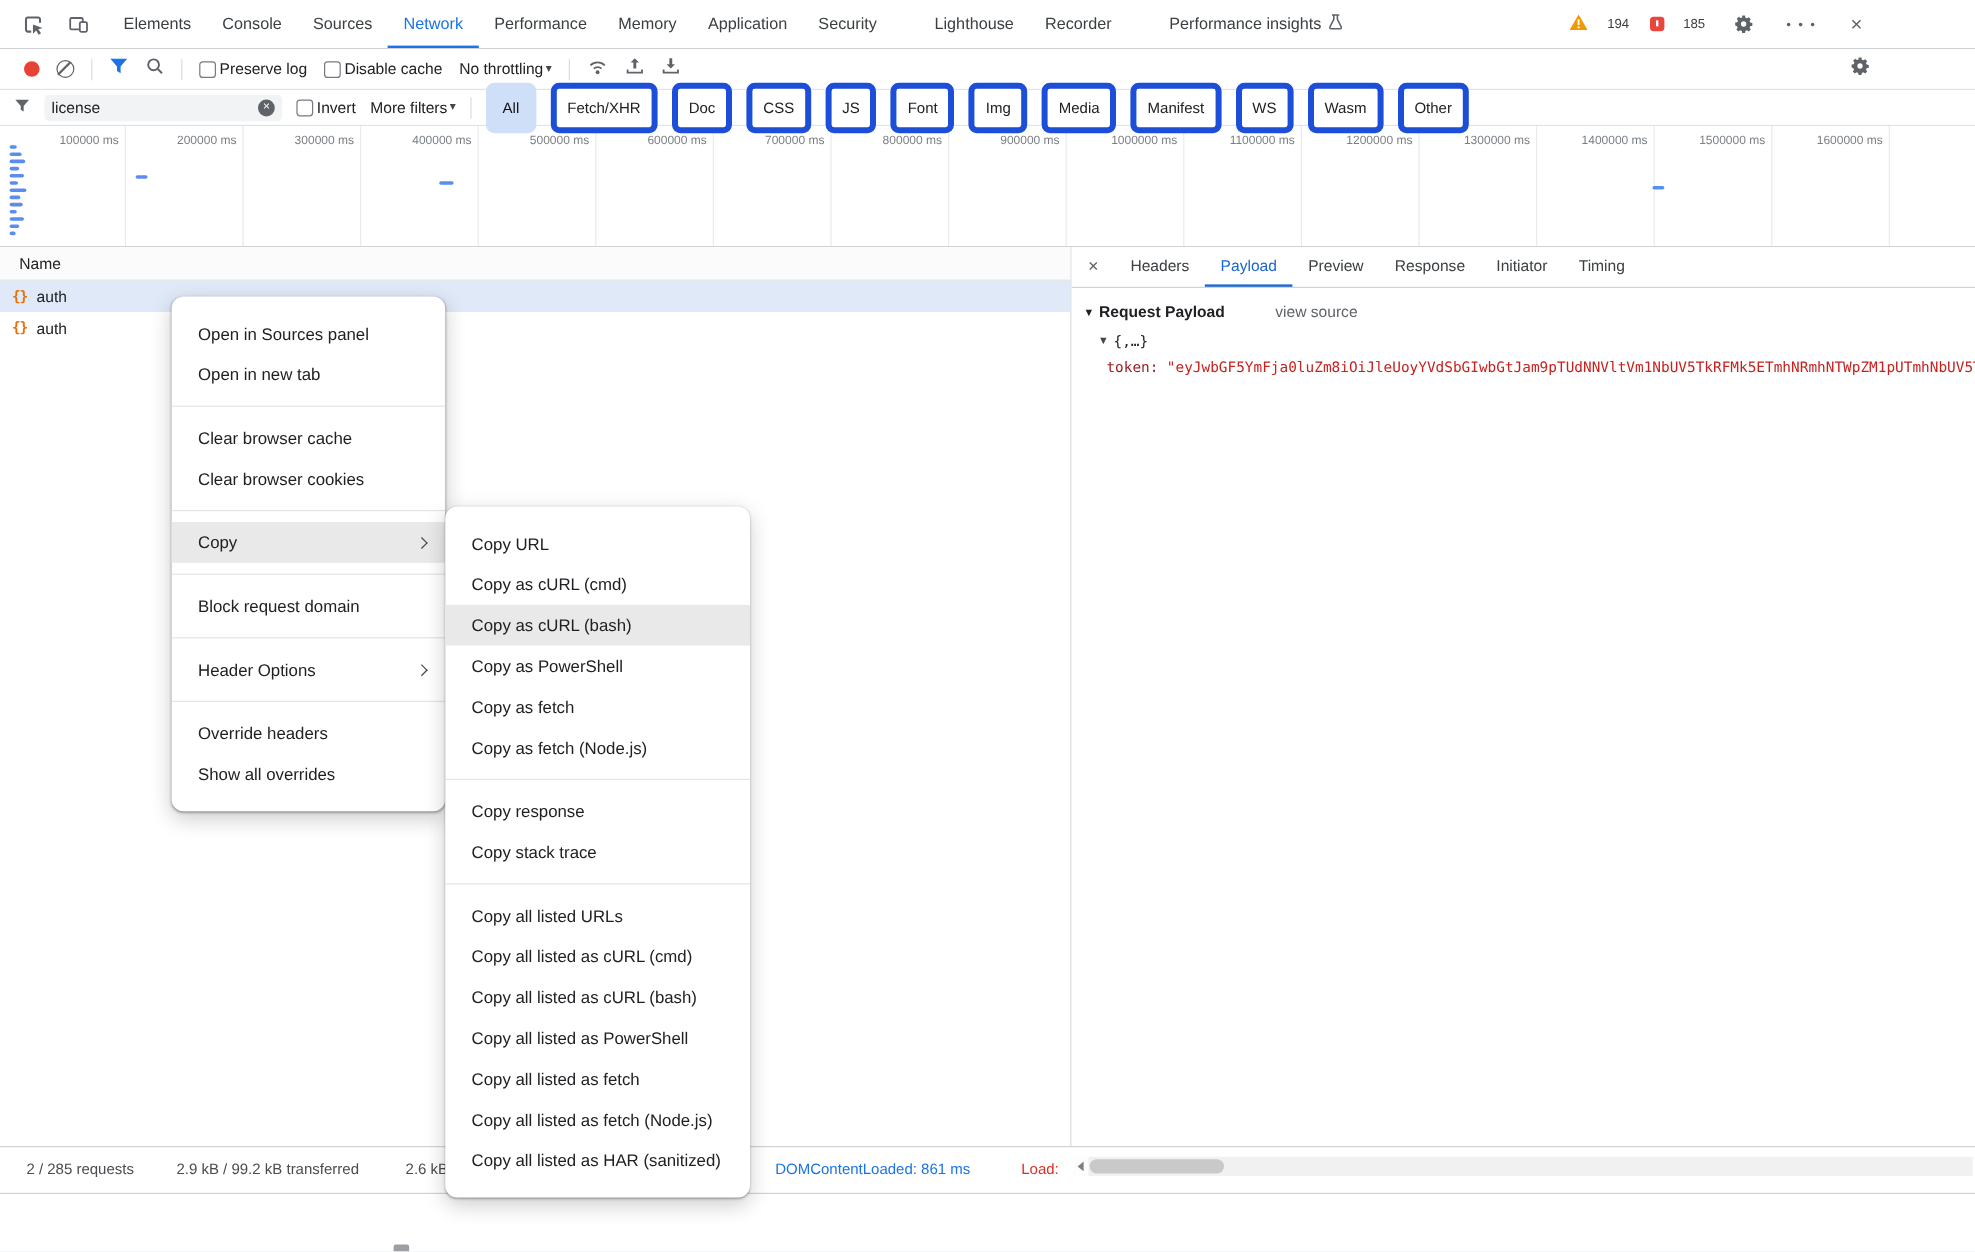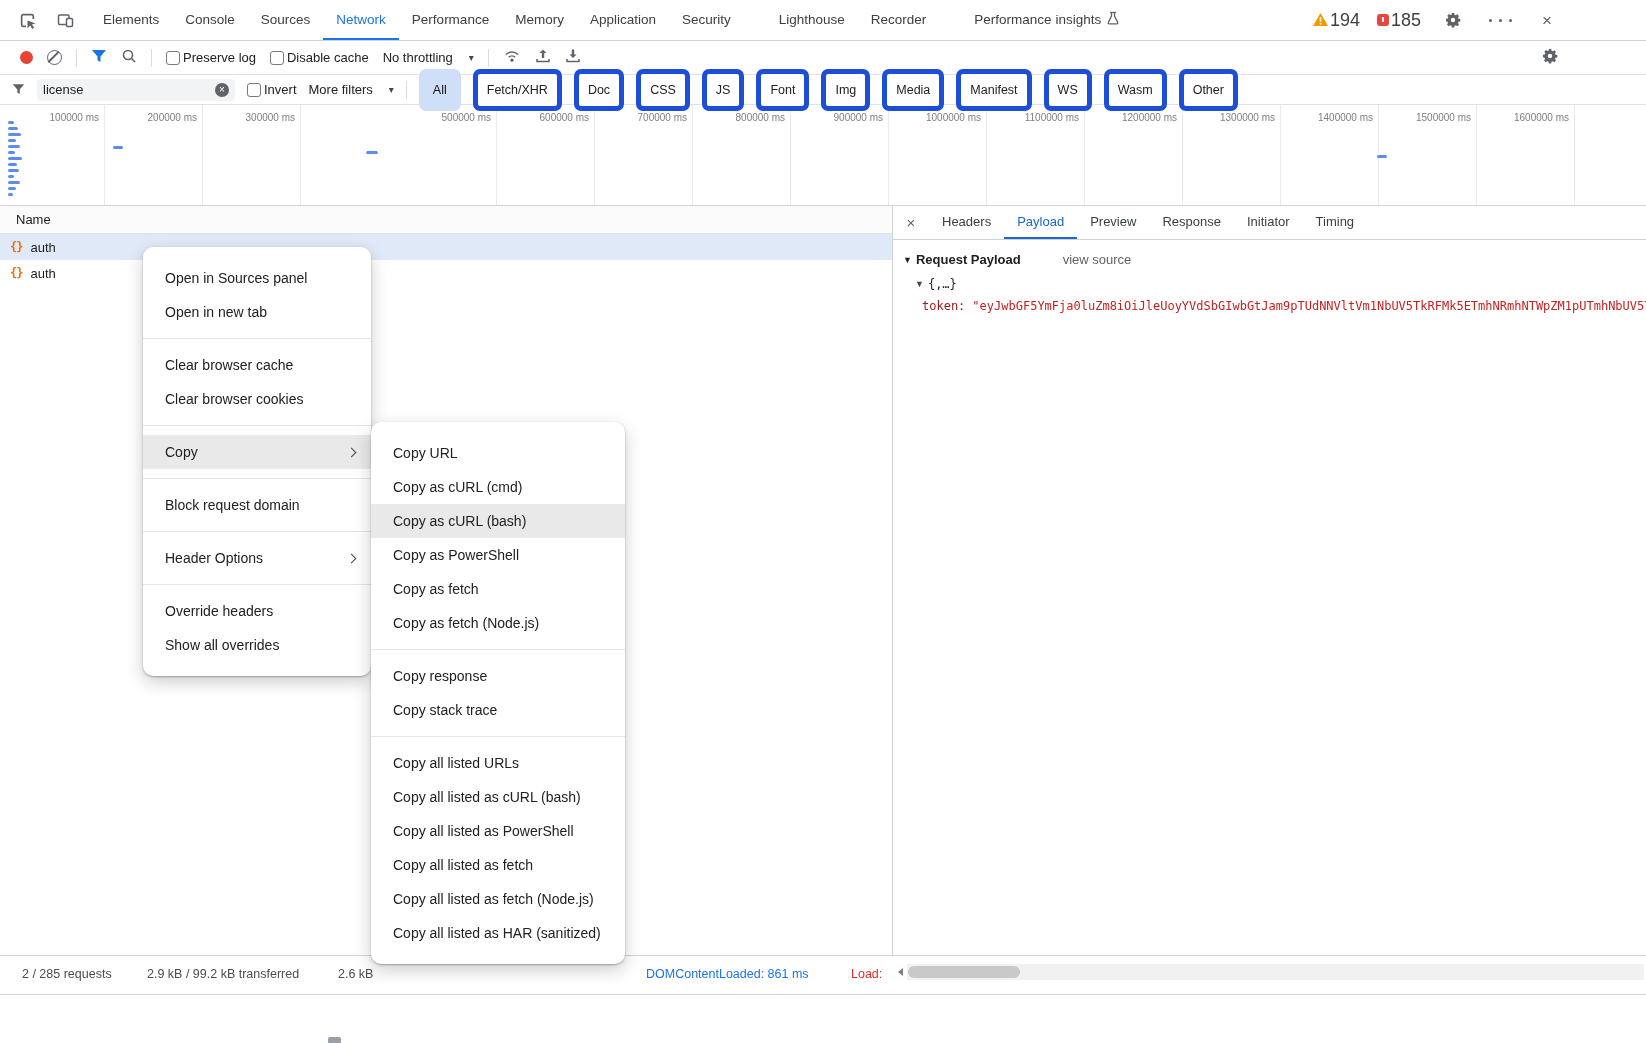--- a/index.html
+++ b/index.html
@@ -7,35 +7,35 @@
 .devtools{position:relative;width:1646px;height:1043px;background:#fff;overflow:hidden;color:#202124}
 
 
 .tabbar{position:absolute;top:0;left:0;right:0;height:41px;display:flex;align-items:stretch;border-bottom:1px solid #d0d3d6;background:#fff;z-index:2}
 .tb-icons{display:flex;align-items:center;gap:8px;padding:0 10px 0 12px}
 .tb-icon{width:30px;height:28px;display:flex;align-items:center;justify-content:center;border-radius:4px}
 .tab{display:flex;align-items:center;gap:6px;padding:0 13px;font-size:13.5px;color:#3c4043;border-bottom:2.5px solid transparent;white-space:nowrap;cursor:default}
 .tab.active{color:#1a73e8;border-bottom-color:#1a73e8}
 .tab.gap{margin-left:22px}
 .tabbar-right{margin-left:auto;display:flex;align-items:center;gap:17px;padding-right:84px}
-.badge-group{display:flex;align-items:center;gap:2px;font-size:18px;color:#3c4043}
+.badge-group{display:flex;align-items:center;gap:16px;font-size:11px;color:#3c4043}
 .issues-icon{width:12px;height:12px;border-radius:3px;background:#e8453c;position:relative}
 .issues-icon::after{content:"";position:absolute;left:5px;top:2.5px;width:2px;height:5px;background:#fff}
 .close-x{font-size:17px;color:#5f6368;line-height:1}
 .kebab i{display:block;width:3px;height:3px;border-radius:50%;background:#5f6368;margin:1.6px auto}
 
 
 .toolbar{position:absolute;top:41px;left:0;right:0;height:34px;display:flex;align-items:center;gap:14px;padding-left:20px;border-bottom:1px solid #e0e3e6;background:#fff;z-index:2}
 .record-dot{width:13px;height:13px;border-radius:50%;background:#e94235}
 .icon-clear{width:15px;height:15px;border:1.8px solid #5f6368;border-radius:50%;position:relative}
 .icon-clear::after{content:"";position:absolute;left:-2px;top:5px;width:15px;height:1.8px;background:#5f6368;transform:rotate(-45deg)}
 .vsep{width:1px;height:18px;background:#dadce0}
 .chk-group{display:flex;align-items:center;gap:3px;font-size:13px;color:#202124}
 .checkbox{width:14px;height:14px;border:1.5px solid #767b80;border-radius:3px;background:#fff}
-.throttle{display:flex;align-items:center;gap:16px;font-size:13px;color:#202124}
+.throttle{display:flex;align-items:center;gap:2px;font-size:13px;color:#202124}
 .caret{font-size:10px;color:#474747}
 .toolbar-gear{margin-left:auto;margin-right:88px}
 
 
 .filterbar{position:absolute;top:75px;left:0;right:0;height:30px;display:flex;align-items:center;gap:12px;padding-left:12px;border-bottom:1px solid #e0e3e6;background:#fff;z-index:2}
 .filter-box{display:flex;align-items:center;width:198px;height:22px;background:#f1f3f4;border-radius:4px;padding:0 6px;gap:6px}
 .filter-box input{flex:1;border:0;background:transparent;outline:0;font-size:13px;font-family:inherit;color:#202124;min-width:0}
 .clear-btn{width:14px;height:14px;border-radius:50%;background:#5f6368;color:#fff;font-size:10px;line-height:14px;text-align:center;flex:none}
 .pills{display:flex;align-items:center;gap:12px}
 .pill{height:22px;display:flex;align-items:center;padding:16px 9px;border:5px solid #1d4ed8;border-radius:7px;font-size:12.5px;color:#202124;background:#fff;white-space:nowrap}
@@ -257,20 +257,23 @@
   <div class="timeline">
     <div class="tl-col" style="left:7px">
         <span class="tl-label">100000 ms</span>
       </div>
     <div class="tl-col" style="left:105px">
         <span class="tl-label">200000 ms</span>
       </div>
     <div class="tl-col" style="left:203px">
         <span class="tl-label">300000 ms</span>
       </div>
+    <div class="tl-col" style="left:301px">
+        <span class="tl-label">400000 ms</span>
+      </div>
     <div class="tl-col" style="left:399px">
         <span class="tl-label">500000 ms</span>
       </div>
     <div class="tl-col" style="left:497px">
         <span class="tl-label">600000 ms</span>
       </div>
     <div class="tl-col" style="left:595px">
         <span class="tl-label">700000 ms</span>
       </div>
     <div class="tl-col" style="left:693px">
@@ -406,20 +409,21 @@
     <div class="menu-item">Copy as cURL (cmd)</div>
     <div class="menu-item hl">Copy as cURL (bash)</div>
     <div class="menu-item">Copy as PowerShell</div>
     <div class="menu-item">Copy as fetch</div>
     <div class="menu-item">Copy as fetch (Node.js)</div>
     <div class="menu-sep"></div>
     <div class="menu-item">Copy response</div>
     <div class="menu-item">Copy stack trace</div>
     <div class="menu-sep"></div>
     <div class="menu-item">Copy all listed URLs</div>
+    <div class="menu-item">Copy all listed as cURL (cmd)</div>
     <div class="menu-item">Copy all listed as cURL (bash)</div>
     <div class="menu-item">Copy all listed as PowerShell</div>
     <div class="menu-item">Copy all listed as fetch</div>
     <div class="menu-item">Copy all listed as fetch (Node.js)</div>
     <div class="menu-item">Copy all listed as HAR (sanitized)</div>
   </div>
 
 </div>
 
 </body></html>

